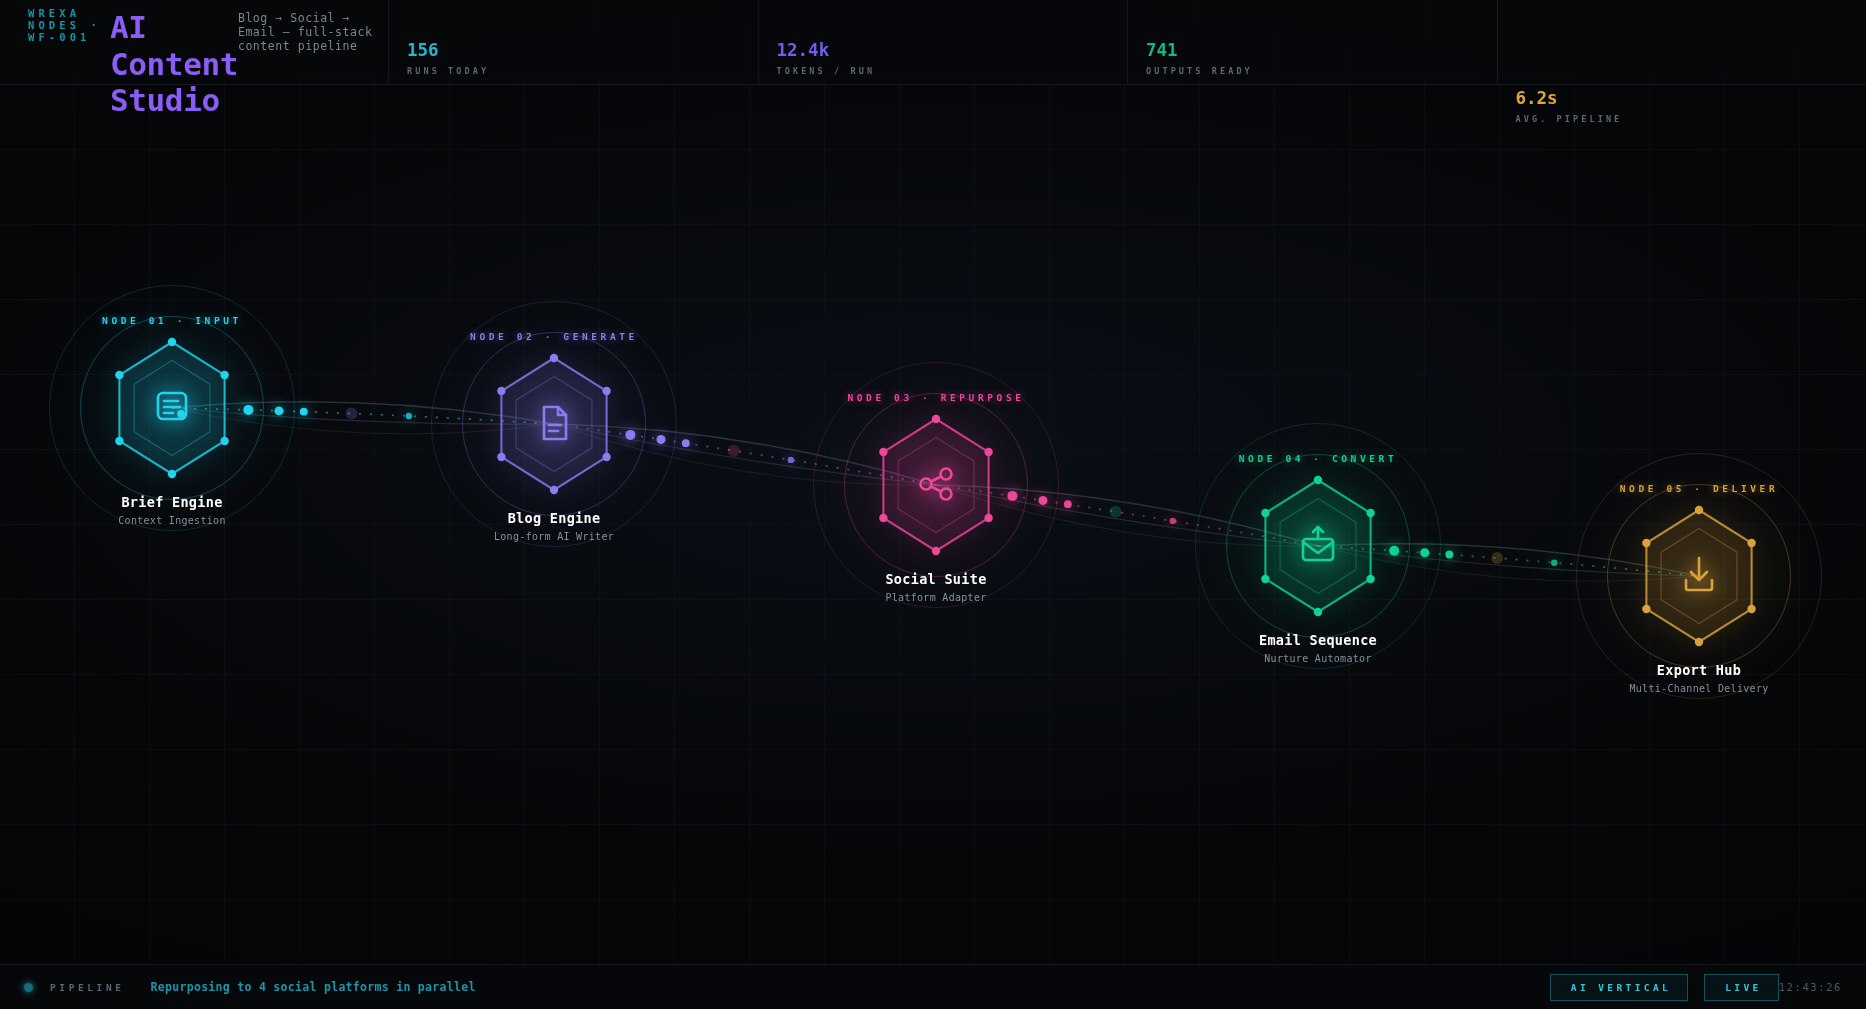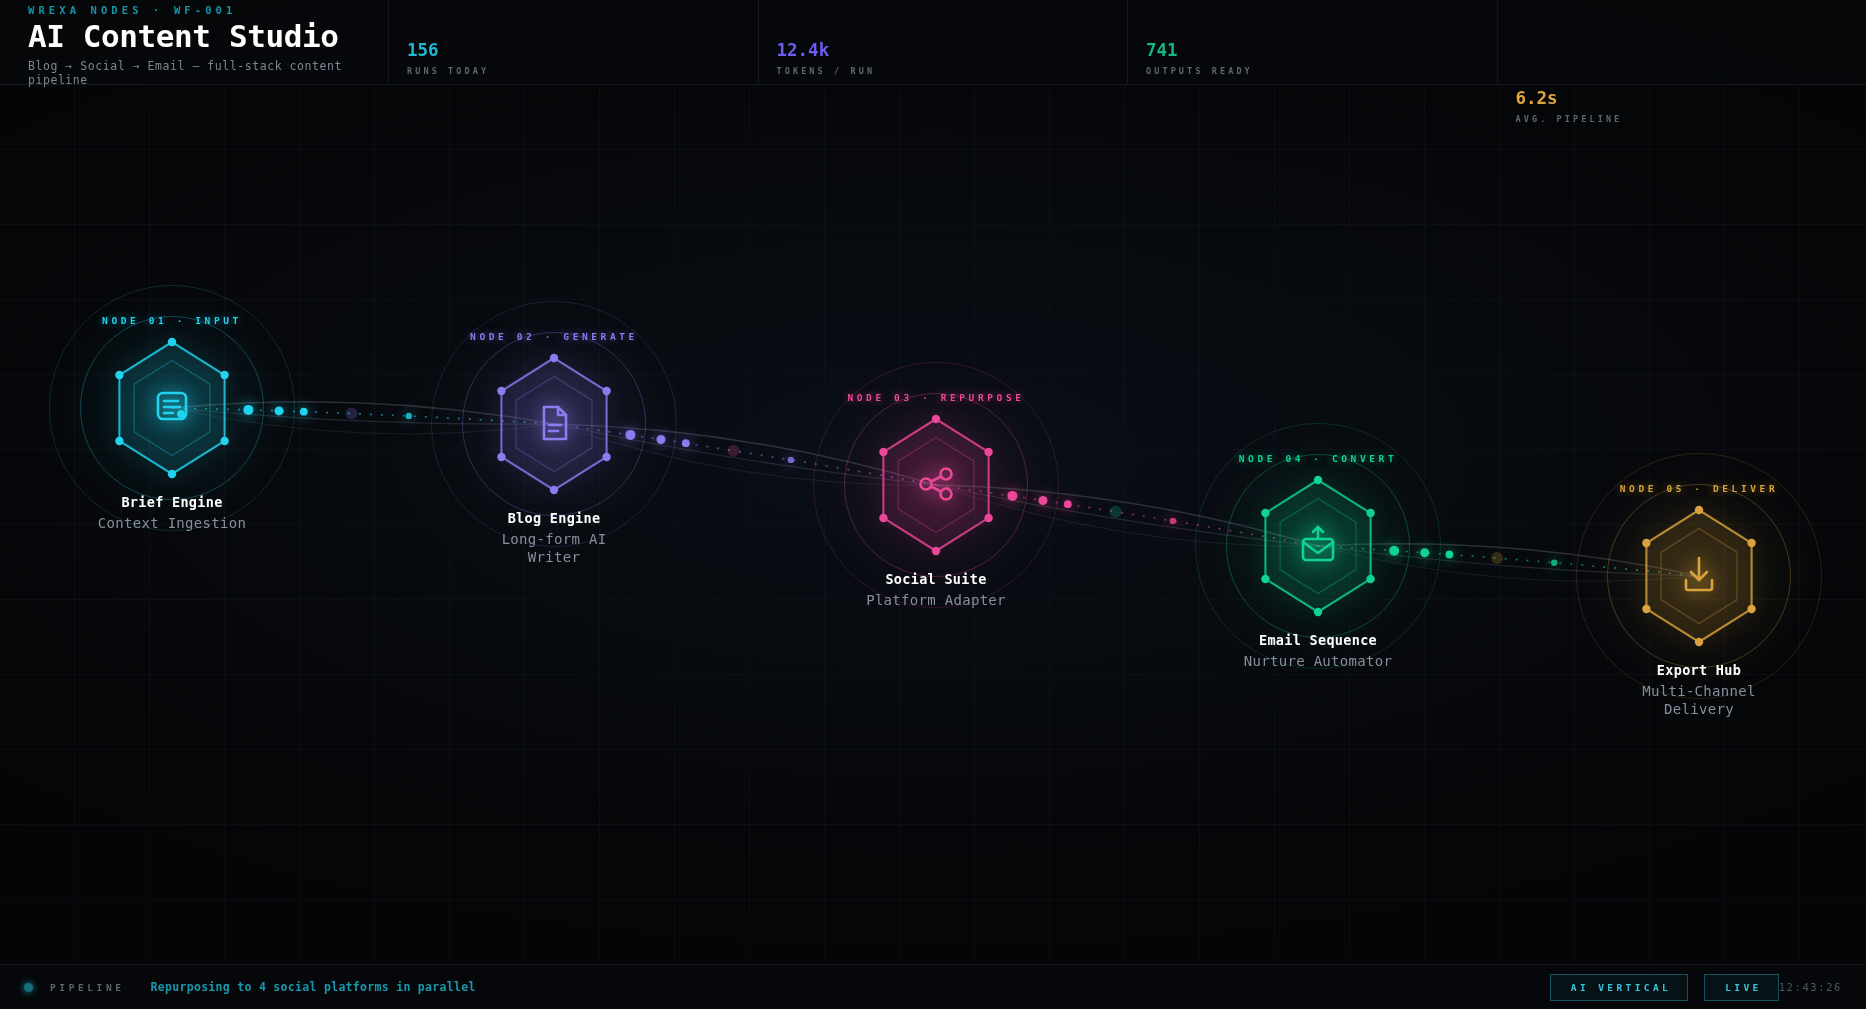--- a/index.html
+++ b/index.html
@@ -29,29 +29,29 @@
   .header{
     position:absolute; top:0; left:0; width:1866px; height:85px;
     display:flex; align-items:stretch;
     border-bottom:1px solid rgba(130,150,175,0.13);
     background:rgba(6,8,11,0.72);
     z-index:30;
   }
   .hd-title-wrap{
     width:389px; padding:7px 0 0 28px;
     border-right:1px solid rgba(130,150,175,0.13);
-    display:flex; flex-direction:column; justify-content:center;
+    display:flex; flex-direction:row; justify-content:center;
   }
   .hd-kicker{
     font-size:10.5px; letter-spacing:4.1px; font-weight:700;
     color:#1695a8;
   }
   .hd-title{
     font-size:31px; line-height:1.18; font-weight:700; letter-spacing:-0.4px;
-    color:#ffffff; margin-top:2px;
+    color:#8b5cf6; margin-top:2px;
   }
   .hd-sub{
     font-size:11.5px; letter-spacing:0.55px; color:#7d8694; margin-top:4px;
   }
   .stats{ display:flex; flex:1; }
   .stat{
     flex:1; padding:42px 0 0 18px;
     border-right:1px solid rgba(130,150,175,0.13);
   }
   .stat:last-child{ border-right:none;margin-top:48px; }
@@ -91,21 +91,21 @@
     font-size:9.5px; letter-spacing:3.6px; font-weight:700;
   }
   .nd-title{
     position:absolute; left:50%; transform:translateX(-50%);
     top:86px; white-space:nowrap;
     font-size:13.5px; font-weight:700; color:#ffffff; letter-spacing:0.3px;
   }
   .nd-desc{
     position:absolute; left:50%; transform:translateX(-50%);
     top:107px; width:160px; text-align:center;
-    font-size:14px; color:#868f9c; letter-spacing:0.3px; line-height:1.25;
+    font-size:10px; color:#868f9c; letter-spacing:0.3px; line-height:1.25;
   }
   
   .statusbar{
     position:absolute; bottom:0; left:0; width:1866px; height:45px;
     border-top:1px solid rgba(130,150,175,0.13);
     background:rgba(6,8,11,0.85);
     display:flex; align-items:center; z-index:30;
   }
   .sb-dot{
     width:9px; height:9px; border-radius:50%; margin-left:24px;

